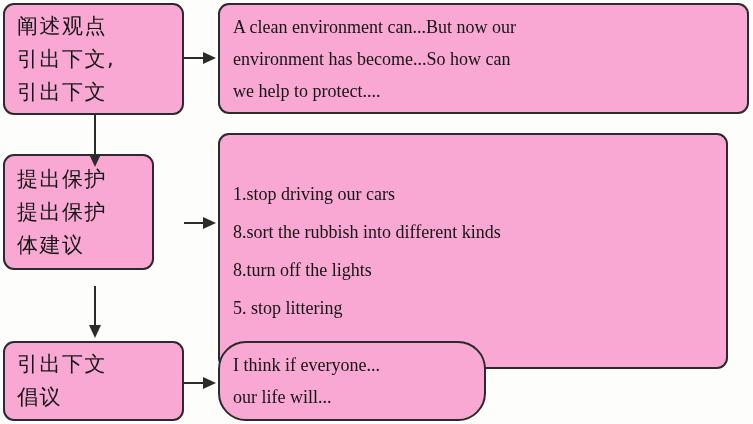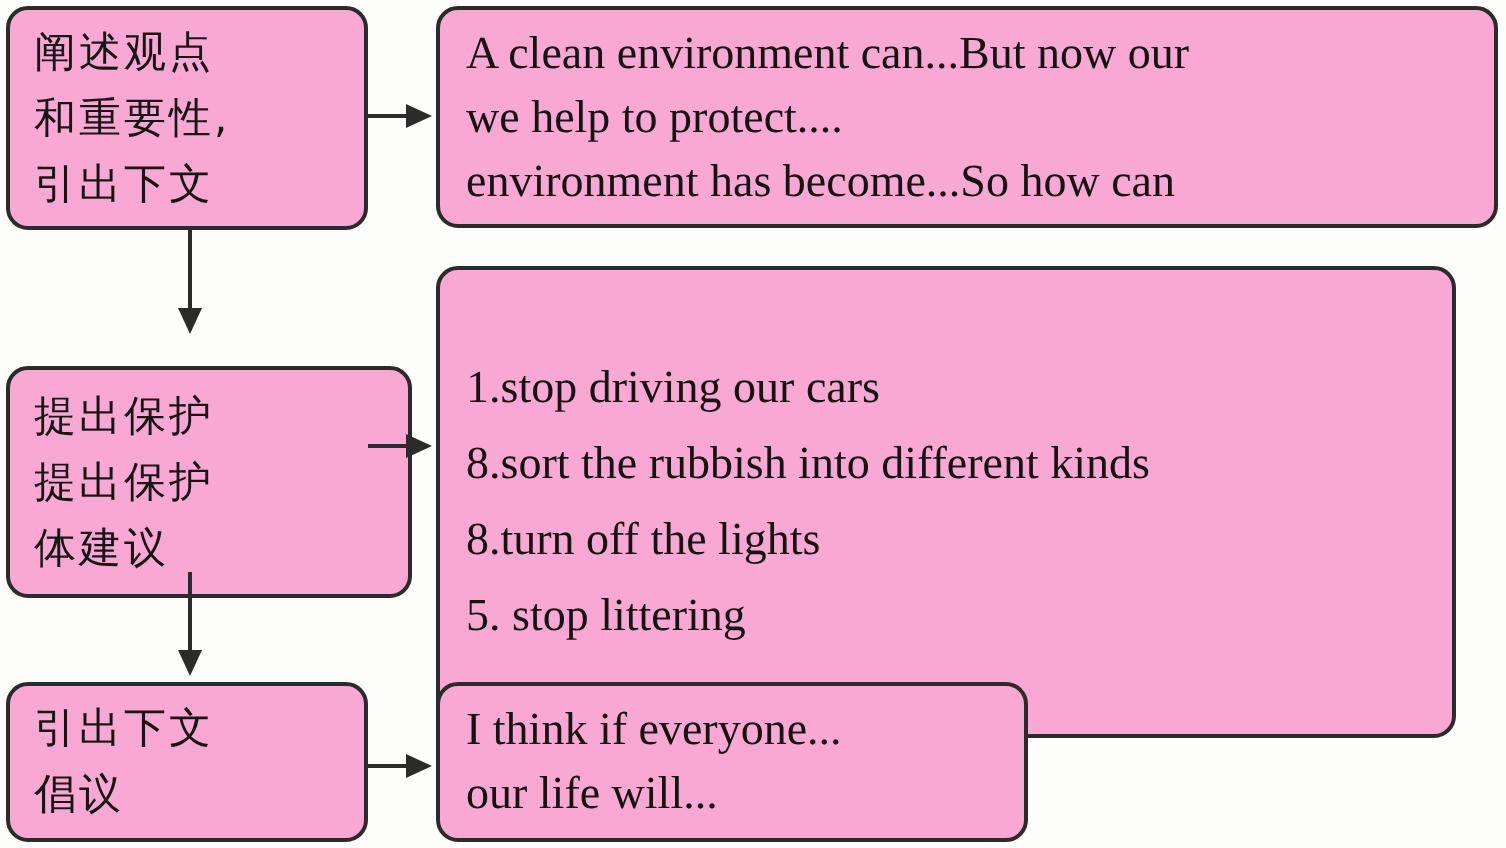--- a/index.html
+++ b/index.html
@@ -40,38 +40,38 @@
     line-height: 33px;
     letter-spacing: 1.5px;
     white-space: nowrap;
     padding-left: 12px;
     color: #161616;
   }
 
   
   .content-box .line {
     font-family: "Liberation Serif", "DejaVu Serif", serif;
-    font-size: 23px;
+    font-size: 18px;
     line-height: 32px;
     white-space: nowrap;
     padding-left: 13px;
     color: #141414;
   }
   .content-box.list .line {
     line-height: 38px;
   }
 
   
   #box-stage-1 { left: 3px;   top: 3px;   width: 181px; height: 112px; }
-  #box-stage-2 { left: 3px;   top: 183px; width: 203px; height: 116px; }
+  #box-stage-2 { left: 3px;   top: 154px; width: 151px; height: 116px; }
   #box-stage-3 { left: 3px;   top: 341px; width: 181px; height: 80px;  }
 
   #box-intro   { left: 218px; top: 3px;   width: 531px; height: 111px; }
   #box-list    { left: 218px; top: 133px; width: 510px; height: 236px; }
-  #box-closing { left: 218px; top: 341px; width: 296px; height: 80px;  }
+  #box-closing { left: 218px; top: 341px; width: 268px; height: 80px; border-radius: 28px;  }
 
   
   .conn {
     position: absolute;
     background: #2b2b2b;
   }
   .conn.h { height: 2px; }
   .conn.v { width: 2px; }
 
   .arrowhead {
@@ -104,39 +104,39 @@
   #conn-v2      { left: 94px;  top: 286px; height: 42px; }
   #arrow-v2     { left: 89px;  top: 325px; }
 </style>
 </head>
 <body>
 
 <div id="canvas">
 
   <div class="box stage-box" id="box-stage-1">
     <div class="line">阐述观点</div>
-    <div class="line">和重要性,</div>
+    <div class="line">引出下文,</div>
     <div class="line">引出下文</div>
   </div>
 
   <div class="box stage-box" id="box-stage-2">
     <div class="line">提出保护</div>
     <div class="line">提出保护</div>
     <div class="line">体建议</div>
   </div>
 
   <div class="box stage-box" id="box-stage-3">
     <div class="line">引出下文</div>
     <div class="line">倡议</div>
   </div>
 
   <div class="box content-box" id="box-intro">
     <div class="line">A clean environment can...But now our</div>
+    <div class="line">environment has become...So how can</div>
     <div class="line">we help to protect....</div>
-    <div class="line">environment has become...So how can</div>
   </div>
 
   <div class="box content-box list" id="box-list">
     <div class="line">1.stop driving our cars</div>
     <div class="line">8.sort the rubbish into different kinds</div>
     <div class="line">8.turn off the lights</div>
     <div class="line">5. stop littering</div>
   </div>
 
   <div class="box content-box" id="box-closing">

